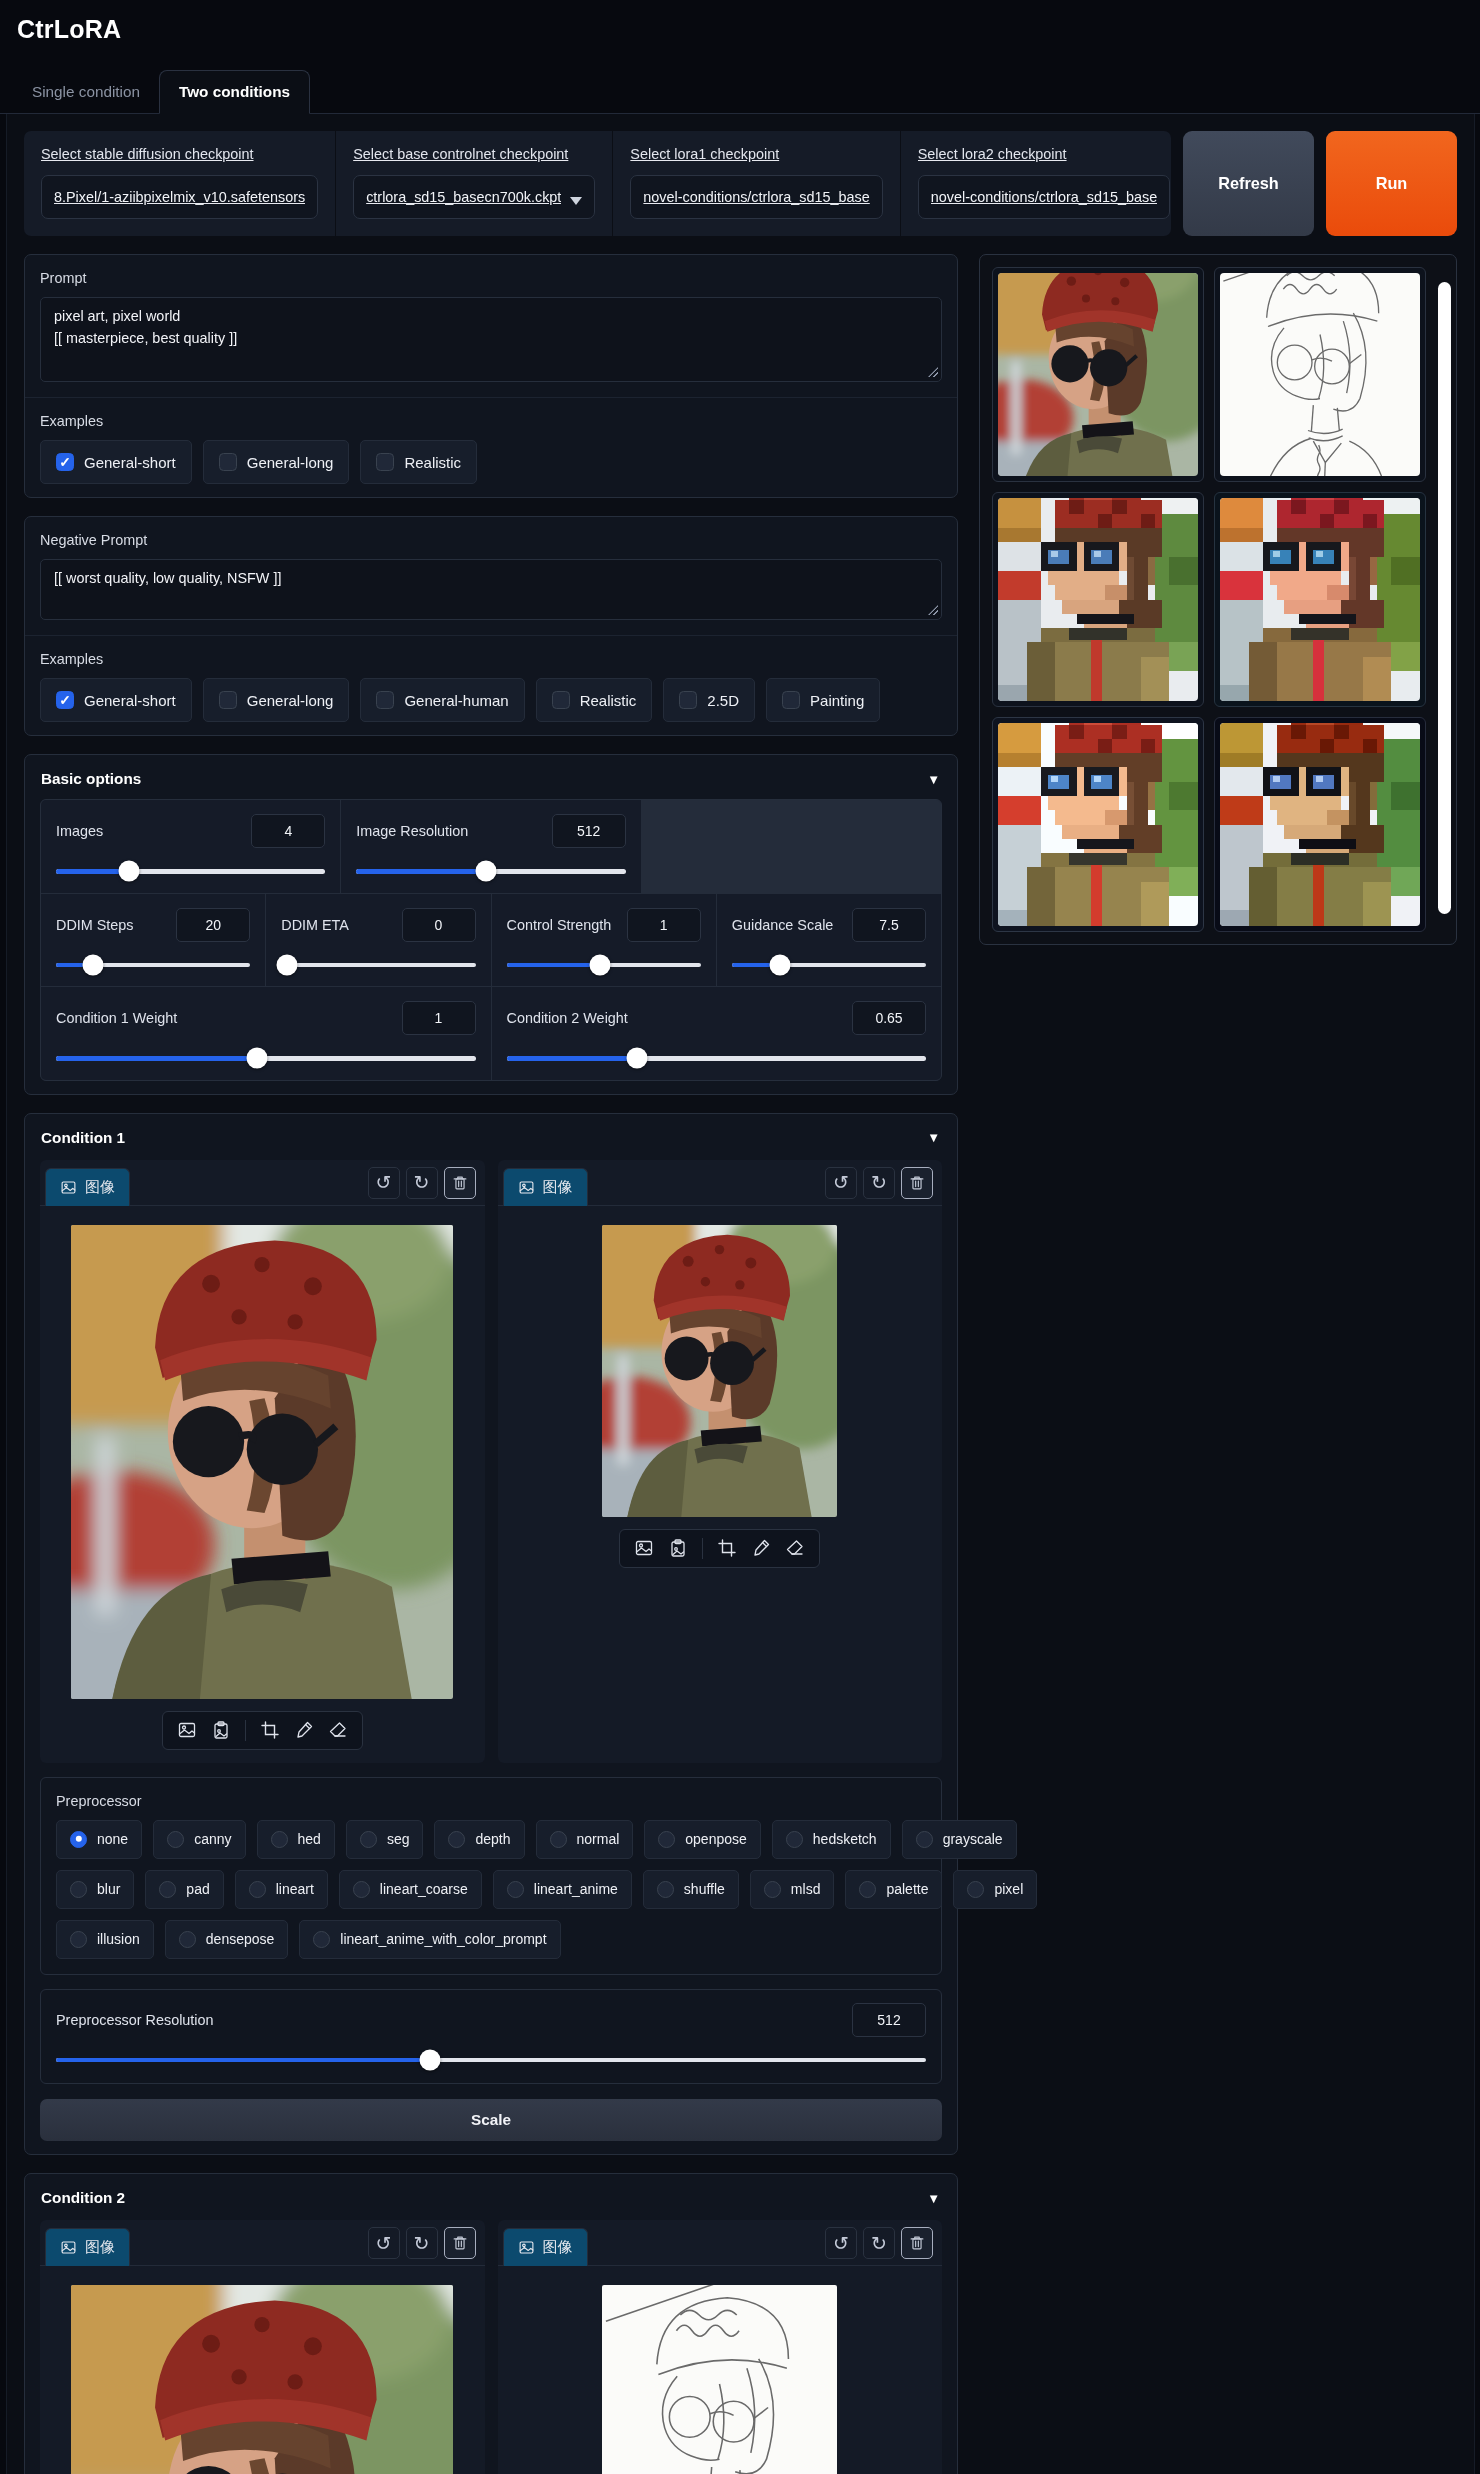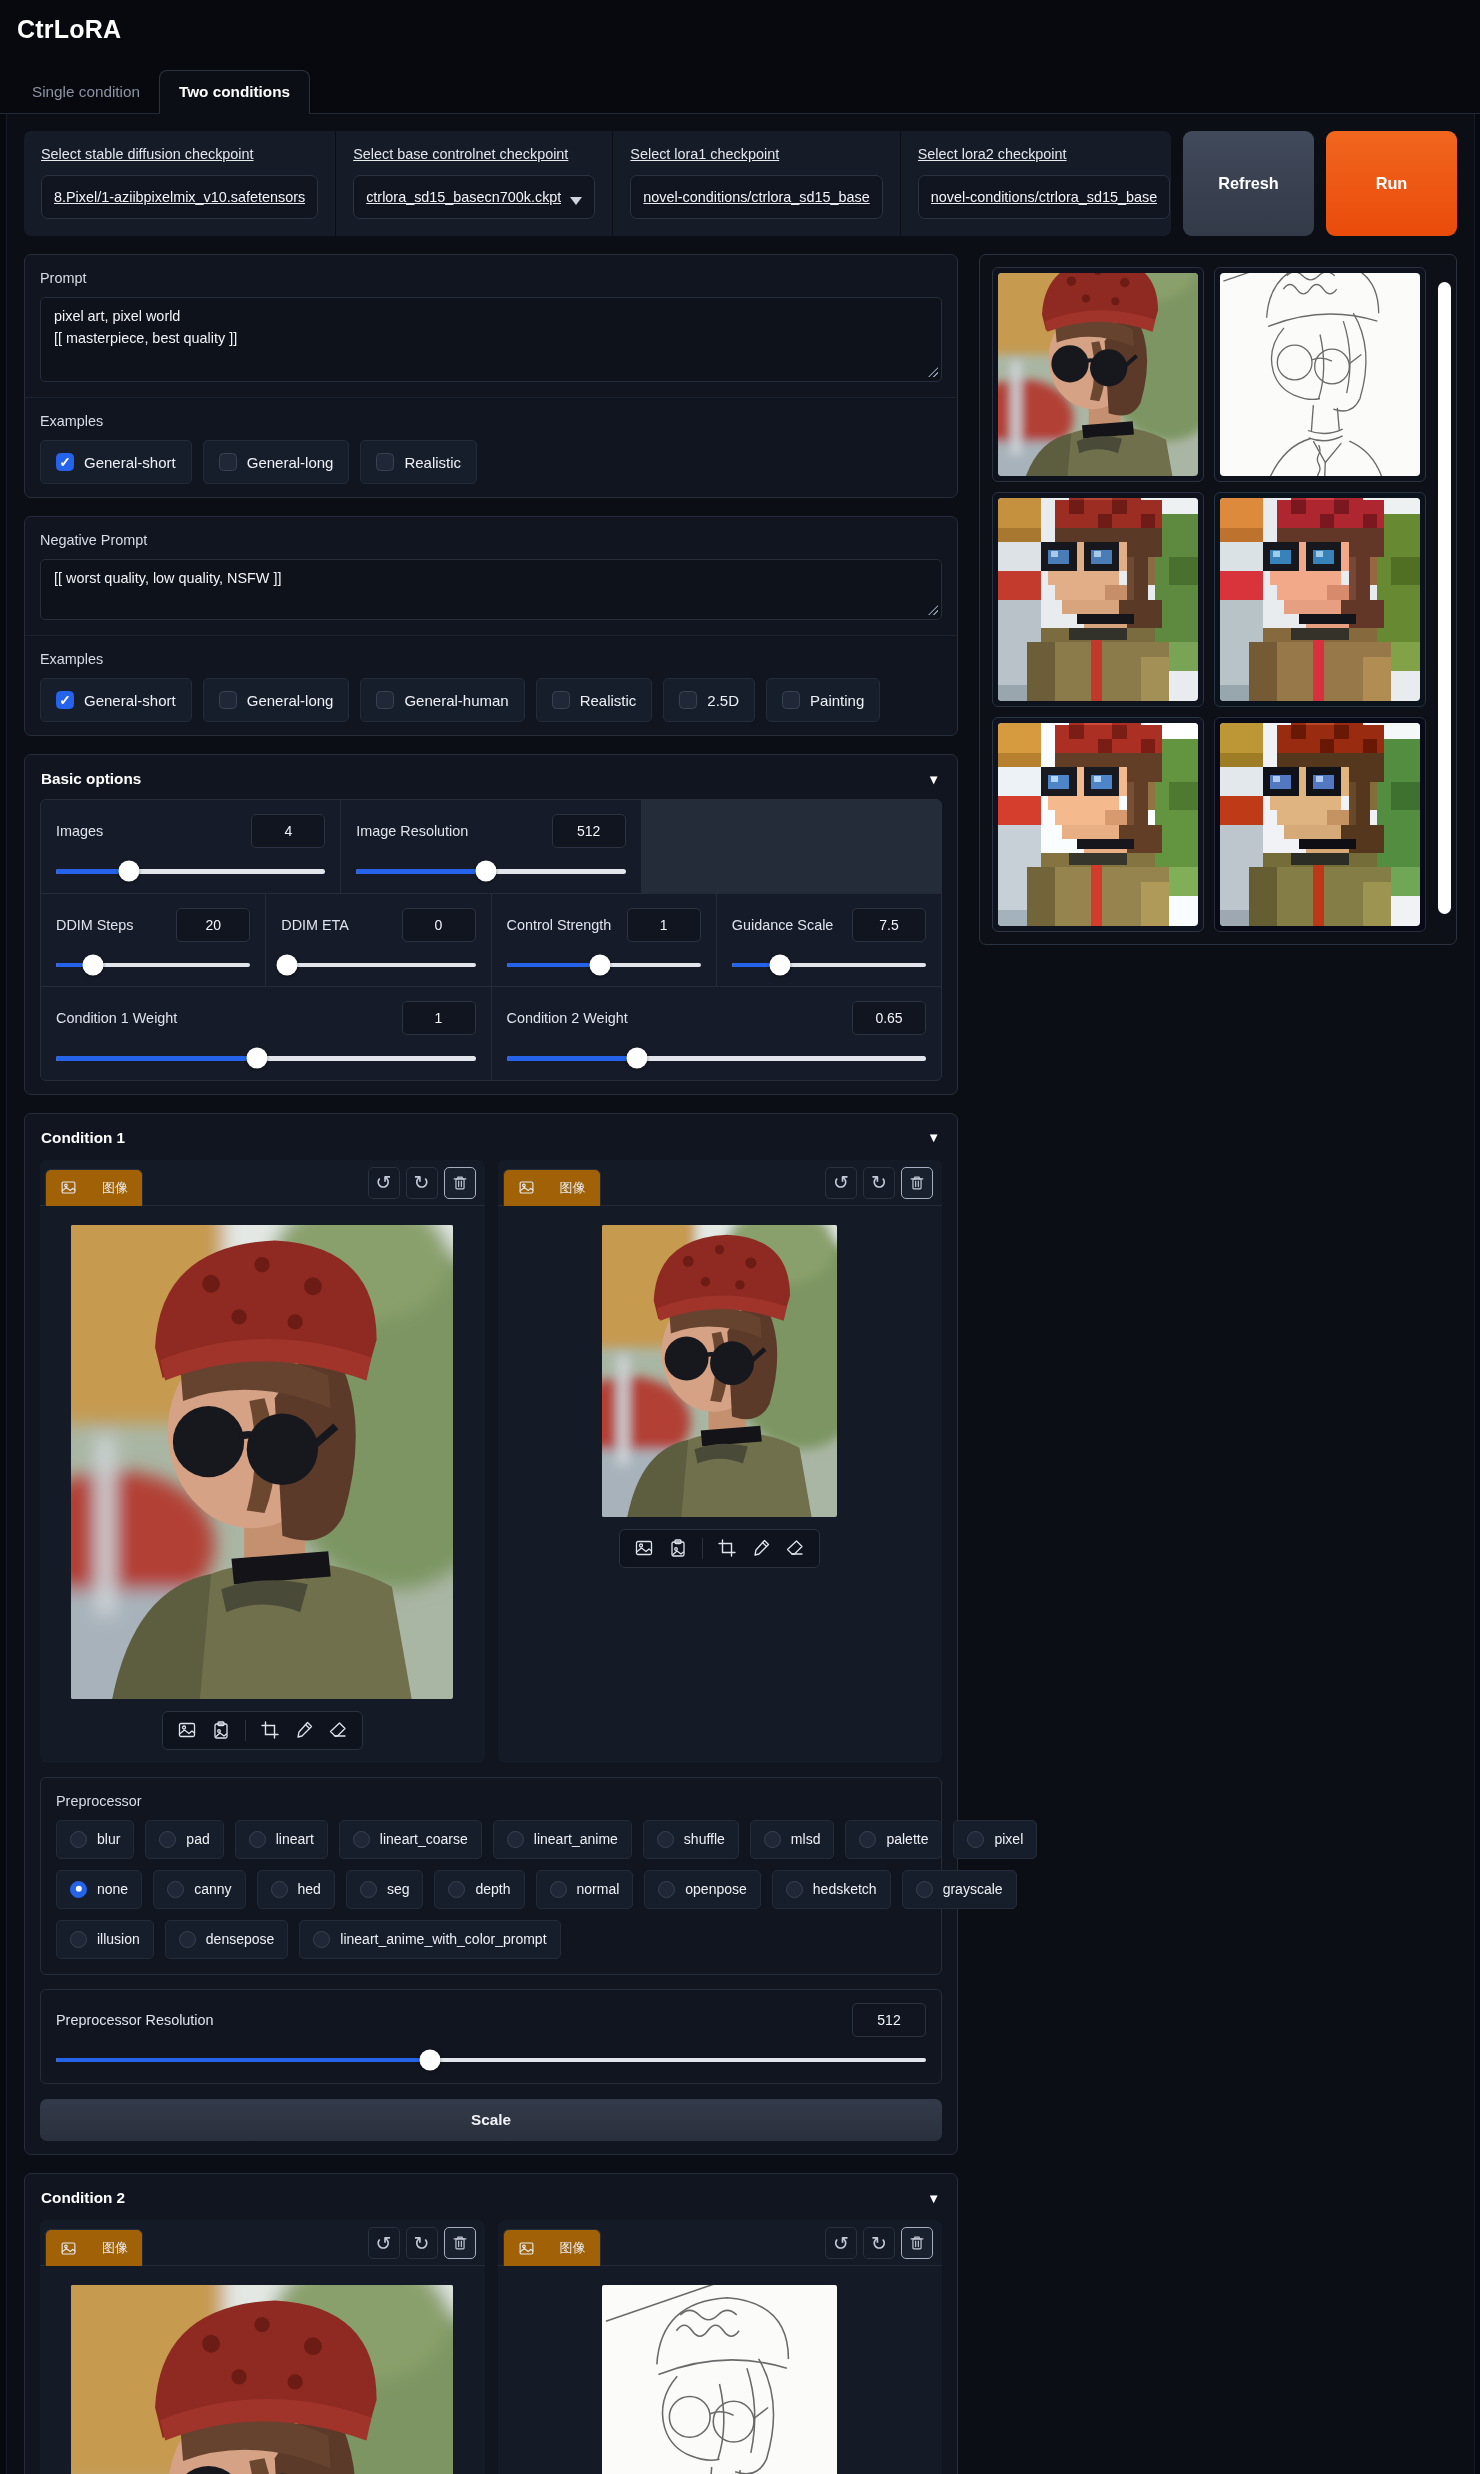--- a/index.html
+++ b/index.html
@@ -56,21 +56,21 @@
   .cellhead { display:flex; justify-content:space-between; align-items:center; gap:10px; }
   .slabel { font-size:14.4px; color:#dfe3ec; white-space:nowrap; }
   .numbox { min-width:74px; padding:8px 10px; text-align:center; font-size:14px; color:#f2f4f8; border:1px solid #2b3342; border-radius:5px; background:#10151f; }
   .strack { position:relative; height:4.5px; background:#e2e5ec; border-radius:3px; margin-top:21px; }
   .sfill { position:absolute; left:0; top:0; bottom:0; background:#2563eb; border-radius:3px; }
   .shandle { position:absolute; top:50%; width:21px; height:21px; background:#fff; border-radius:50%; transform:translate(-50%,-50%); box-shadow:0 1px 3px rgba(0,0,0,.5); }
   
   .editors { display:flex; gap:13px; margin-top:13px; }
   .editor { flex:1; background:#141a26; border-radius:6px; padding-bottom:13px; }
   .estrip { display:flex; justify-content:space-between; align-items:flex-end; border-bottom:1px solid #232b39; padding:7px 9px 0 5px; }
-  .etab { display:flex; align-items:center; gap:25px; padding:9px 14px; background:#a16207; border:1px solid #242c3a; border-bottom:none; border-radius:6px 6px 0 0; font-size:13px; color:#e8eaf0; margin-bottom:-1px; }
+  .etab { display:flex; align-items:center; gap:8px; padding:9px 14px; background:#0c4a6e; border:1px solid #242c3a; border-bottom:none; border-radius:6px 6px 0 0; font-size:15px; color:#e8eaf0; margin-bottom:-1px; }
   .ebtns { display:flex; gap:6px; margin-bottom:6px; }
   .iconbtn { width:32px; height:32px; border:1px solid #2a3240; border-radius:5px; color:#c4cad8; display:flex; align-items:center; justify-content:center; font-size:19px; cursor:pointer; background:transparent; }
   .iconbtn.trash { border-color:#a7aebf; background:#1a212e; }
   .imgwrap { display:flex; justify-content:center; padding:19px 0 12px; }
   .cimg { border-radius:2px; display:block; }
   .etoolbar { margin:0 auto; width:fit-content; display:flex; align-items:center; gap:14px; padding:8px 14px; border:1px solid #2a3240; border-radius:6px; background:#0e131d; color:#dfe3ec; }
   .vdiv { width:1px; height:21px; background:#2a3240; }
   .optrow { display:flex; gap:11px; margin-top:11px; flex-wrap:nowrap; }
   .optlab { font-size:14px; }
   .opt.sm { padding:10px 13px; }
@@ -538,58 +538,20 @@
                     <use href="#ic-eraser"></use>
                   </svg>
               </div>
             </div>
           </div>
 
           <div class="subgroup" style="padding-bottom:15px">
             <div class="glabel">Preprocessor</div>
             <div class="optrow">
               <label class="opt sm">
-                  <span class="radio"></span>
-                  <span class="optlab">blur</span>
-                </label>
-              <label class="opt sm">
-                  <span class="radio"></span>
-                  <span class="optlab">pad</span>
-                </label>
-              <label class="opt sm">
-                  <span class="radio"></span>
-                  <span class="optlab">lineart</span>
-                </label>
-              <label class="opt sm">
-                  <span class="radio"></span>
-                  <span class="optlab">lineart_coarse</span>
-                </label>
-              <label class="opt sm">
-                  <span class="radio"></span>
-                  <span class="optlab">lineart_anime</span>
-                </label>
-              <label class="opt sm">
-                  <span class="radio"></span>
-                  <span class="optlab">shuffle</span>
-                </label>
-              <label class="opt sm">
-                  <span class="radio"></span>
-                  <span class="optlab">mlsd</span>
-                </label>
-              <label class="opt sm">
-                  <span class="radio"></span>
-                  <span class="optlab">palette</span>
-                </label>
-              <label class="opt sm">
-                  <span class="radio"></span>
-                  <span class="optlab">pixel</span>
-                </label>
-            </div>
-            <div class="optrow">
-              <label class="opt sm">
                   <span class="radio sel"></span>
                   <span class="optlab">none</span>
                 </label>
               <label class="opt sm">
                   <span class="radio"></span>
                   <span class="optlab">canny</span>
                 </label>
               <label class="opt sm">
                   <span class="radio"></span>
                   <span class="optlab">hed</span>
@@ -610,20 +572,58 @@
                   <span class="radio"></span>
                   <span class="optlab">openpose</span>
                 </label>
               <label class="opt sm">
                   <span class="radio"></span>
                   <span class="optlab">hedsketch</span>
                 </label>
               <label class="opt sm">
                   <span class="radio"></span>
                   <span class="optlab">grayscale</span>
+                </label>
+            </div>
+            <div class="optrow">
+              <label class="opt sm">
+                  <span class="radio"></span>
+                  <span class="optlab">blur</span>
+                </label>
+              <label class="opt sm">
+                  <span class="radio"></span>
+                  <span class="optlab">pad</span>
+                </label>
+              <label class="opt sm">
+                  <span class="radio"></span>
+                  <span class="optlab">lineart</span>
+                </label>
+              <label class="opt sm">
+                  <span class="radio"></span>
+                  <span class="optlab">lineart_coarse</span>
+                </label>
+              <label class="opt sm">
+                  <span class="radio"></span>
+                  <span class="optlab">lineart_anime</span>
+                </label>
+              <label class="opt sm">
+                  <span class="radio"></span>
+                  <span class="optlab">shuffle</span>
+                </label>
+              <label class="opt sm">
+                  <span class="radio"></span>
+                  <span class="optlab">mlsd</span>
+                </label>
+              <label class="opt sm">
+                  <span class="radio"></span>
+                  <span class="optlab">palette</span>
+                </label>
+              <label class="opt sm">
+                  <span class="radio"></span>
+                  <span class="optlab">pixel</span>
                 </label>
             </div>
             <div class="optrow">
               <label class="opt sm">
                   <span class="radio"></span>
                   <span class="optlab">illusion</span>
                 </label>
               <label class="opt sm">
                   <span class="radio"></span>
                   <span class="optlab">densepose</span>

